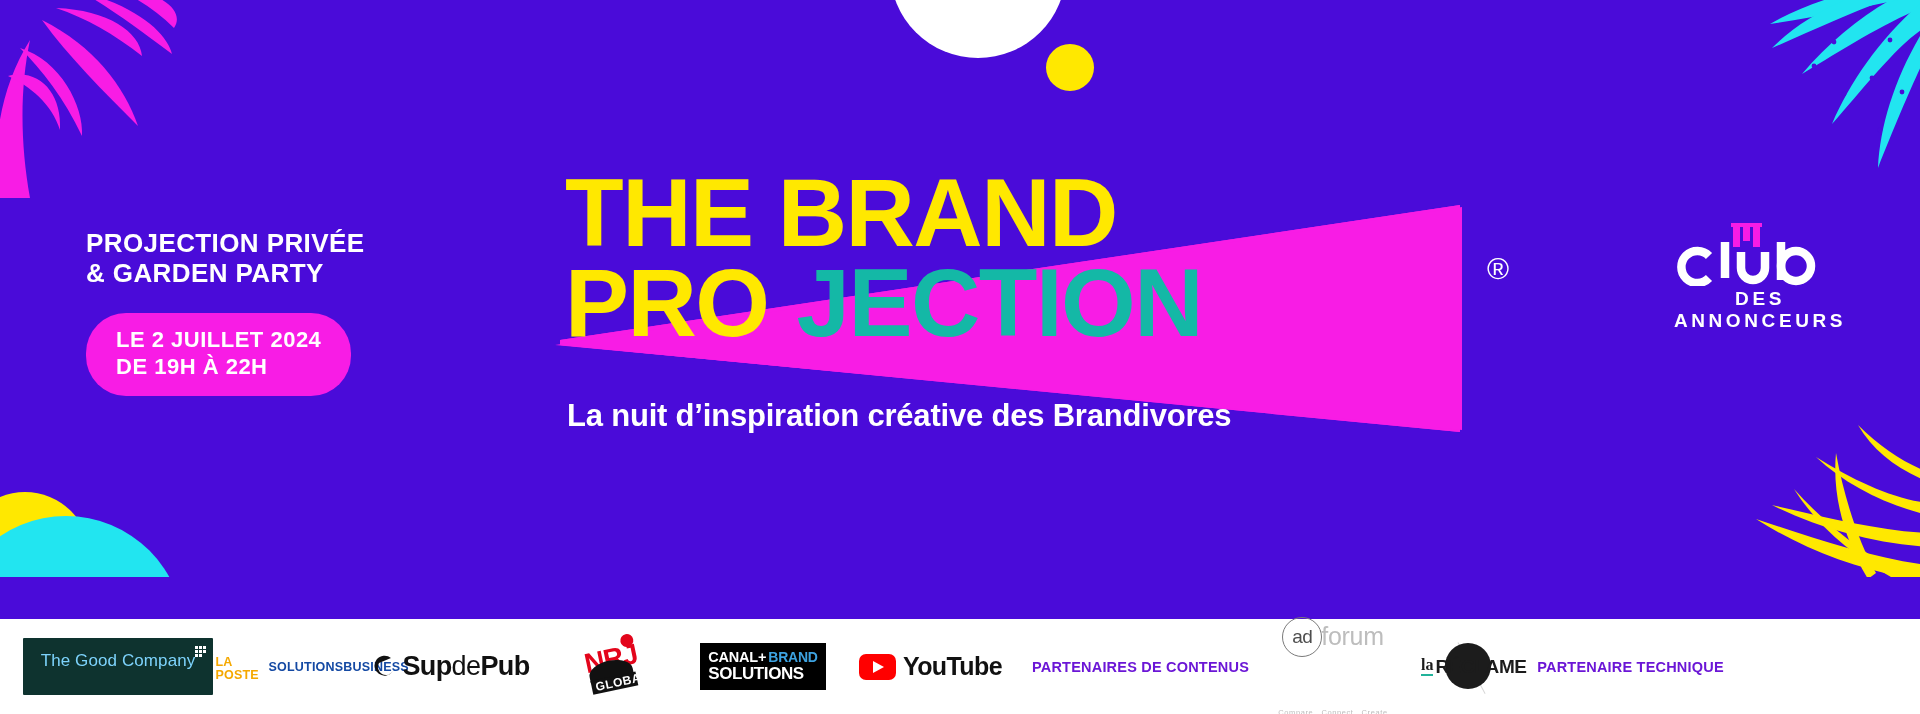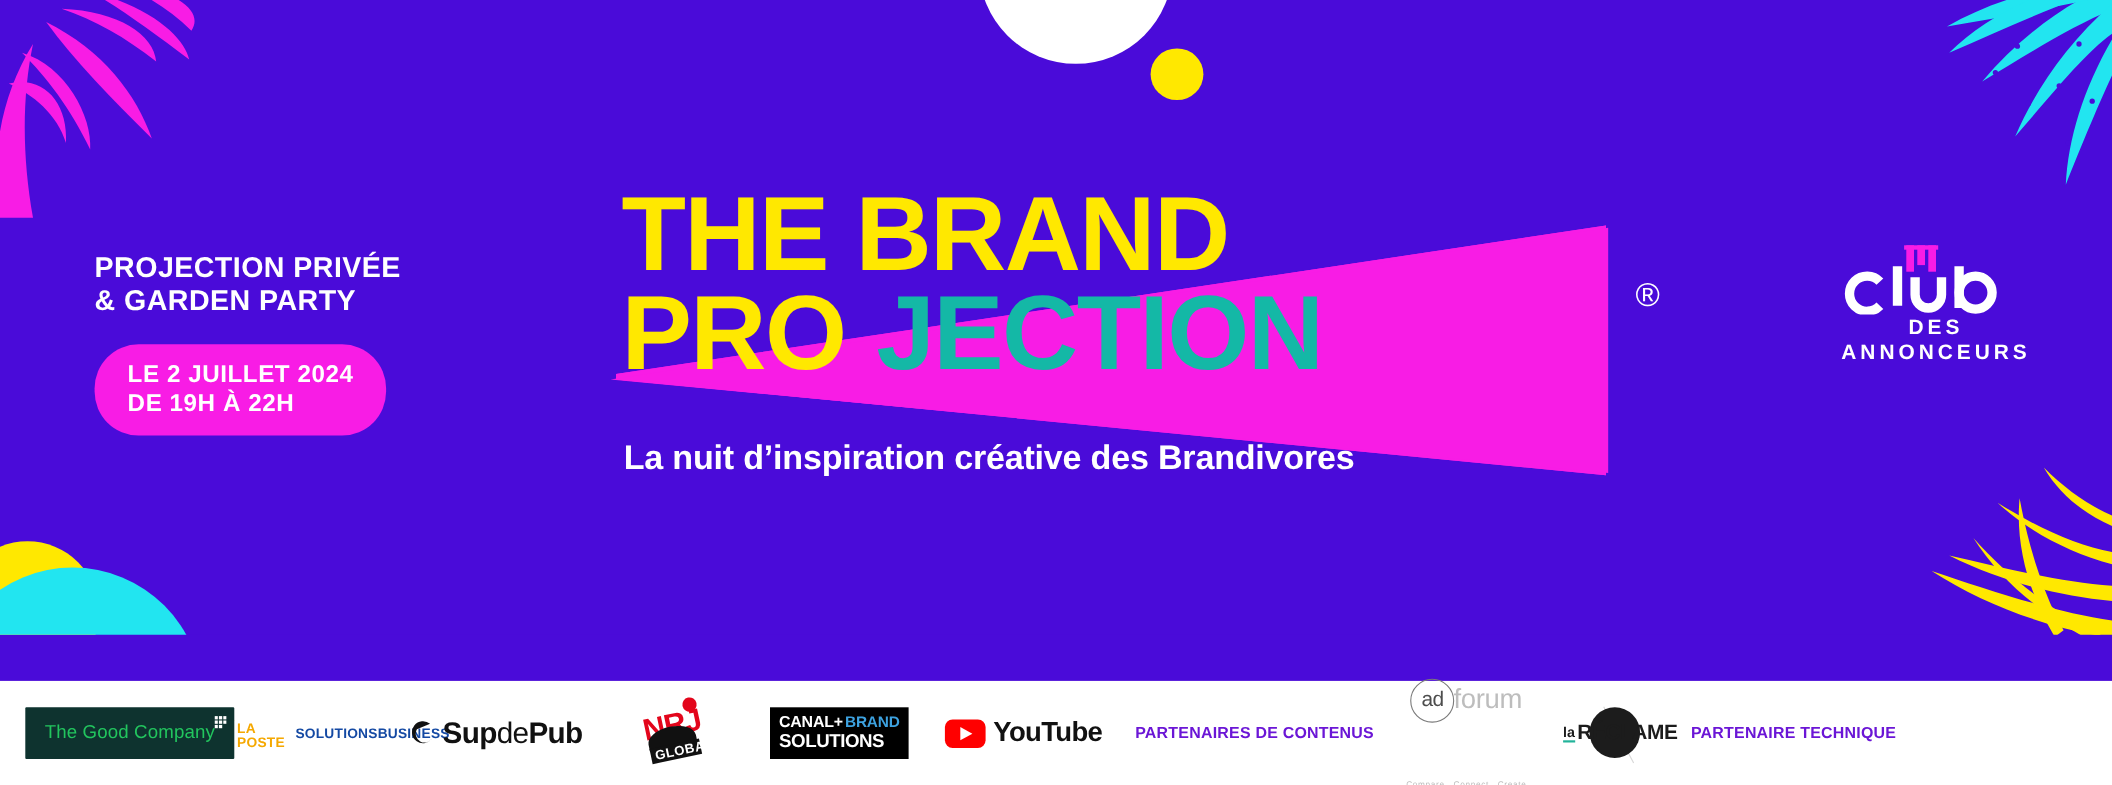--- a/index.html
+++ b/index.html
@@ -93,21 +93,21 @@
   .strip{
     position:absolute;left:0;top:619px;width:1920px;height:95px;background:#ffffff;
     display:flex;align-items:center;
   }
   .strip-inner{display:flex;align-items:center;width:100%;padding:0 18px;box-sizing:border-box;}
   .slot{display:flex;align-items:center;justify-content:center;}
 
   .lbl-purple{color:#6b16d6;font-weight:bold;font-size:14.5px;letter-spacing:.2px;text-transform:uppercase;white-space:nowrap;}
 
   
-  .tgc{background:#0e332f;color:#22c55e;padding:13px 18px 14px 18px;position:relative;border-radius:1px;}
+  .tgc{background:#0e332f;color:#7dd3fc;padding:13px 18px 24px 18px;position:relative;border-radius:1px;}
   .tgc-txt{font-size:17px;font-weight:normal;letter-spacing:.1px;white-space:nowrap;}
   .tgc-mark{position:absolute;right:7px;top:8px;width:11px;height:12px;}
 
   
   .poste{display:flex;flex-direction:row;align-items:center;line-height:1;}
   .poste-mark{width:58px;height:30px;}
   .poste-l1{color:#f5a800;font-weight:bold;font-size:12.5px;letter-spacing:.2px;margin-top:4px;}
   .poste-l2{color:#1449a3;font-weight:bold;font-size:12.5px;letter-spacing:.2px;margin-top:1px;}
   .poste-l3{color:#1449a3;font-weight:bold;font-size:12.5px;letter-spacing:.2px;margin-top:1px;}
 
@@ -135,21 +135,21 @@
   
   .adf{display:flex;flex-direction:column;align-items:center;gap:48px;}
   .adf-top{display:flex;align-items:center;}
   .adf-ad{width:38px;height:38px;border:1.6px solid #7a7a7a;border-radius:50%;display:flex;align-items:center;justify-content:center;color:#4d4d4d;font-size:19px;letter-spacing:-.6px;}
   .adf-forum{color:#bdbdbd;font-size:25px;letter-spacing:-.3px;margin-left:-1px;}
   .adf-sub{color:#bdbdbd;font-size:7.5px;letter-spacing:.6px;margin-top:3px;white-space:nowrap;}
 
   
   .recl{position:relative;width:84px;height:44px;display:flex;align-items:center;}
   .recl-dot{position:absolute;left:24px;top:-2px;width:46px;height:46px;border-radius:50%;background:#1c1c1c;}
-  .recl-la{position:relative;z-index:2;color:#1c1c1c;font-size:13px;font-weight:bold;line-height:1;border-bottom:2px solid #22b39a;padding-bottom:1px;}
+  .recl-la{position:relative;z-index:2;color:#1c1c1c;font-size:16px;font-weight:bold;line-height:1;border-bottom:2px solid #22b39a;padding-bottom:1px;font-family:Liberation Serif, serif;}
   .recl-main{position:relative;z-index:2;margin-left:2px;color:#1c1c1c;font-weight:bold;font-size:19px;letter-spacing:-.4px;}
   .recl-slash{position:absolute;left:14px;top:-6px;width:1.4px;height:58px;background:#d7d7d7;transform:rotate(-28deg);transform-origin:center;left:50px;}
 
   
   .eve{display:flex;align-items:center;gap:9px;}
   .eve-badge{width:34px;height:34px;border-radius:50%;background:#f0604d;display:flex;align-items:center;justify-content:center;color:#111111;font-weight:bold;font-size:15px;letter-spacing:-1px;}
   .eve-txt{font-size:15px;letter-spacing:3px;color:#111111;white-space:nowrap;}
   .eve-txt b{font-weight:bold;}
   .eve-txt span{color:#4a4a4a;font-weight:normal;}
 </style>

